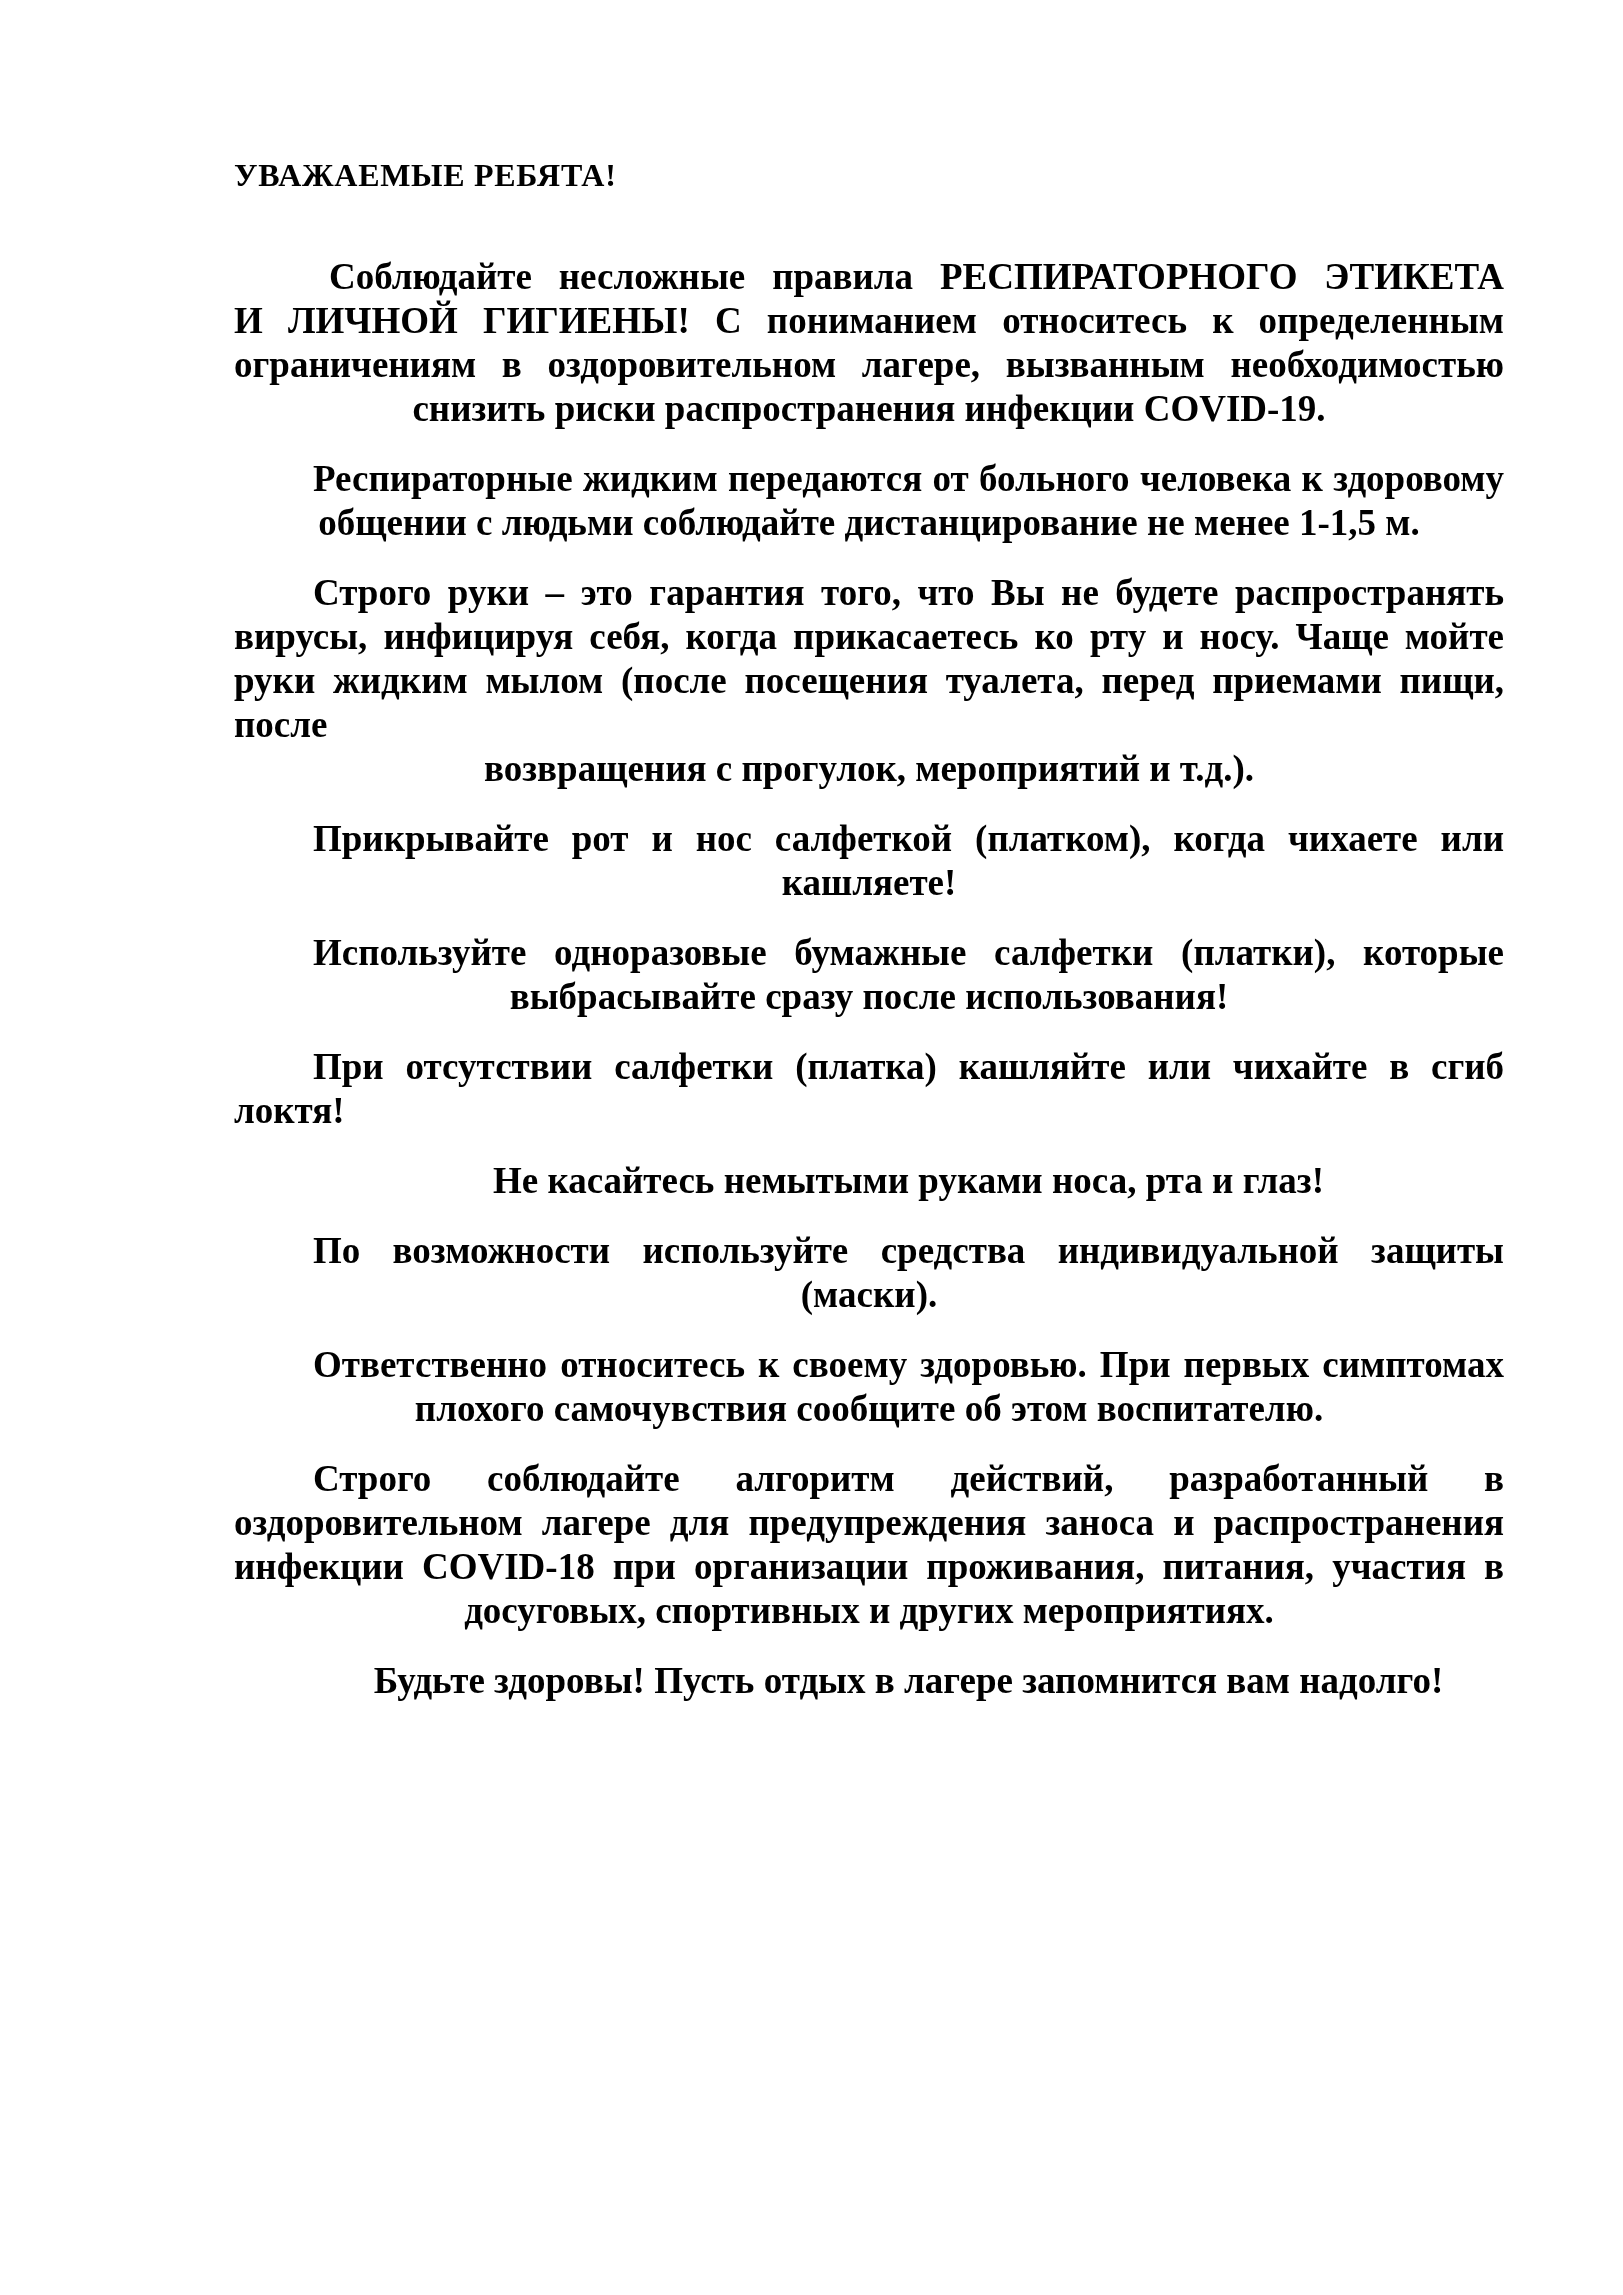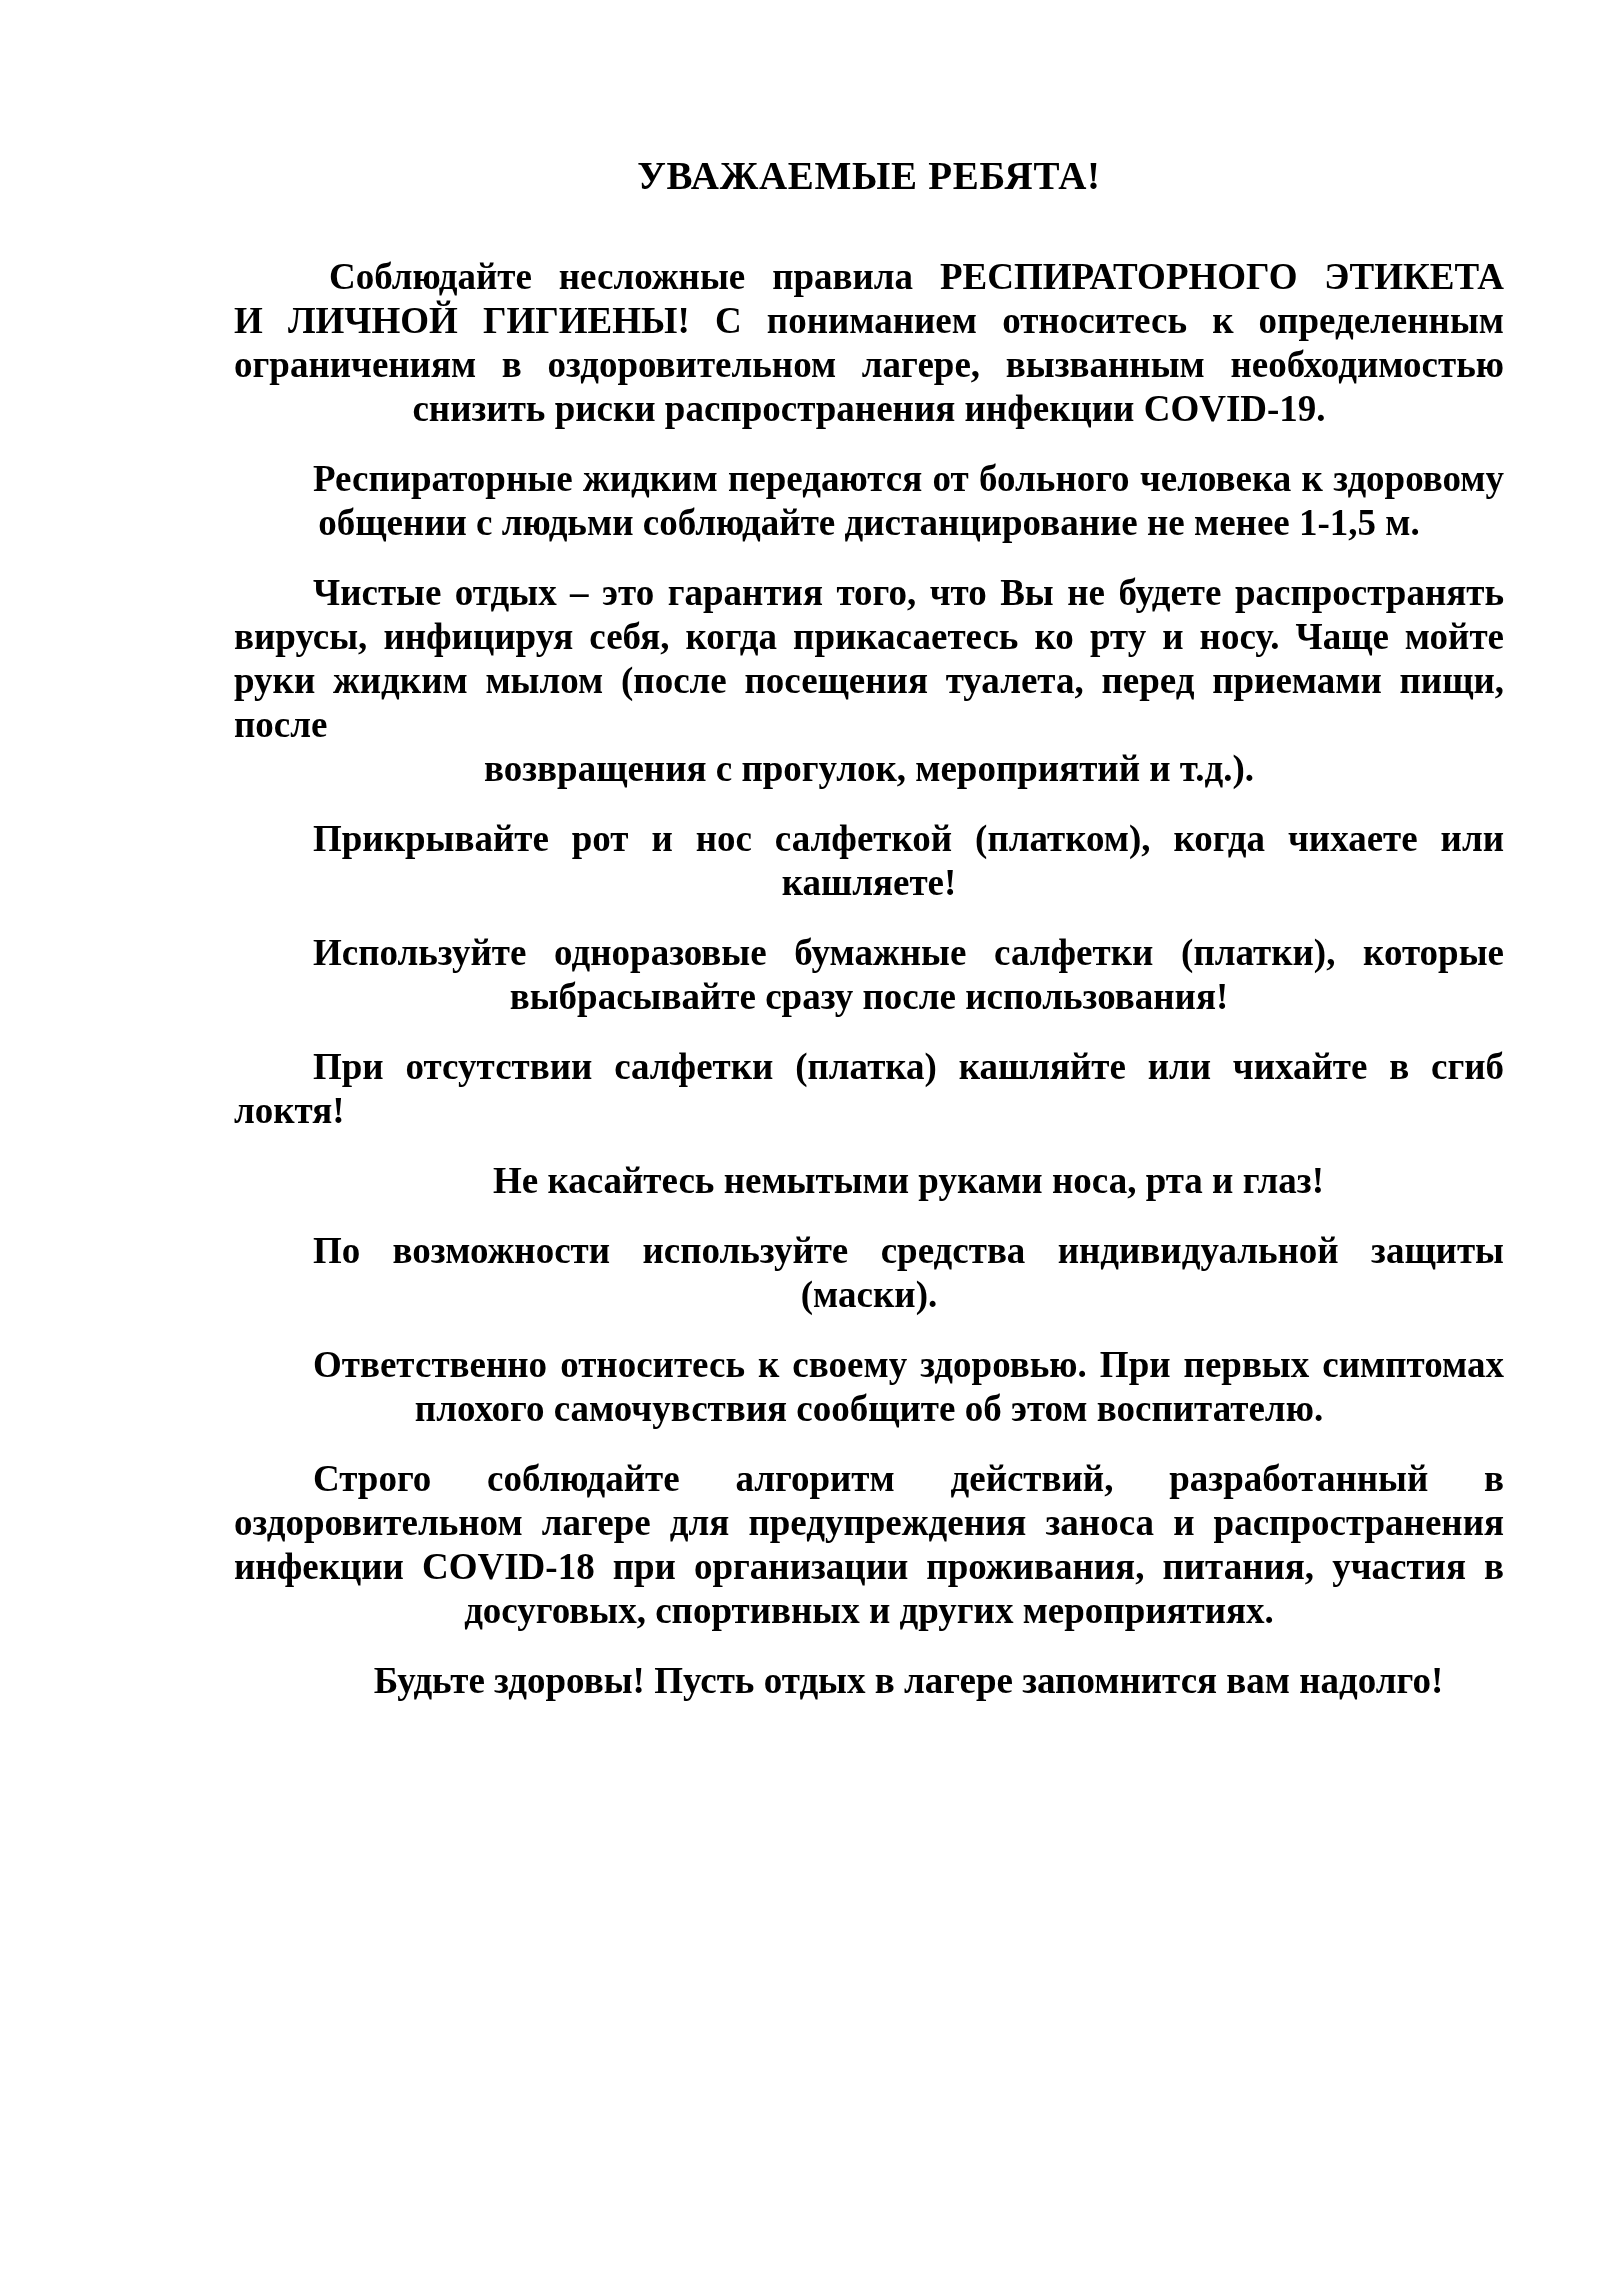--- a/index.html
+++ b/index.html
@@ -14,22 +14,21 @@
     margin: 0 auto;
   }
   .textcol {
     position: absolute;
     left: 234px;
     top: 152px;
     width: 1270px;
   }
   .doc-title {
     margin: 0 0 56px 0;
-    text-align: center;
-    font-size: 39px;
+    font-size: 32px;
     font-weight: 700;
     line-height: 47px;
     letter-spacing: 0.7px;
   }
   .para {
     margin: 0 0 26px 0;
     font-size: 37px;
     line-height: 44px;
   }
   .line { text-align: center; white-space: normal; }
@@ -50,21 +49,21 @@
           <div class="line just ind1"><span class="b">Соблюдайте несложные правила РЕСПИРАТОРНОГО ЭТИКЕТА</span></div>
           <div class="line just"><span class="b">И ЛИЧНОЙ ГИГИЕНЫ! </span><span class="r">С пониманием относитесь к определенным</span></div>
           <div class="line just"><span class="r">ограничениям в оздоровительном лагере, вызванным необходимостью</span></div>
           <div class="line"><span class="r">снизить риски распространения инфекции COVID-19.</span></div>
         </div>
         <div class="para">
           <div class="line just ind2"><span class="r">Респираторные жидким передаются от больного человека к здоровому</span></div>
           <div class="line"><span class="r">общении с людьми </span><span class="b">соблюдайте дистанцирование не менее 1-1,5 м</span><span class="r">.</span></div>
         </div>
         <div class="para">
-          <div class="line just ind2"><span class="b">Чистые отдых</span><span class="r"> – это гарантия того, что Вы не будете распространять</span></div>
+          <div class="line just ind2"><span class="b">Строго руки</span><span class="r"> – это гарантия того, что Вы не будете распространять</span></div>
           <div class="line just"><span class="r">вирусы, инфицируя себя, когда прикасаетесь ко рту и носу. </span><span class="b">Чаще мойте</span></div>
           <div class="line just"><span class="b">руки</span><span class="r"> жидким мылом (после посещения туалета, перед приемами пищи, после</span></div>
           <div class="line"><span class="r">возвращения с прогулок, мероприятий и т.д.).</span></div>
         </div>
         <div class="para">
           <div class="line just ind2"><span class="b">Прикрывайте</span><span class="r"> рот и нос салфеткой (платком), когда чихаете или</span></div>
           <div class="line"><span class="r">кашляете!</span></div>
         </div>
         <div class="para">
           <div class="line just ind2"><span class="r">Используйте </span><span class="b">одноразовые бумажные салфетки</span><span class="r"> (платки), которые</span></div>

